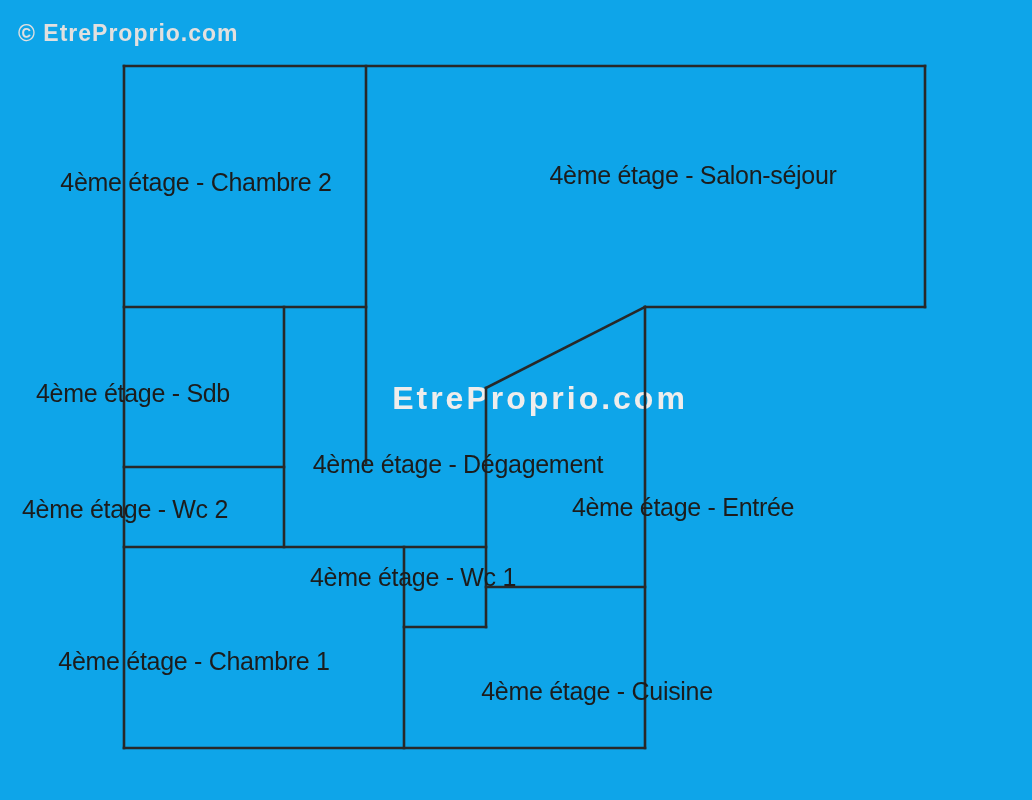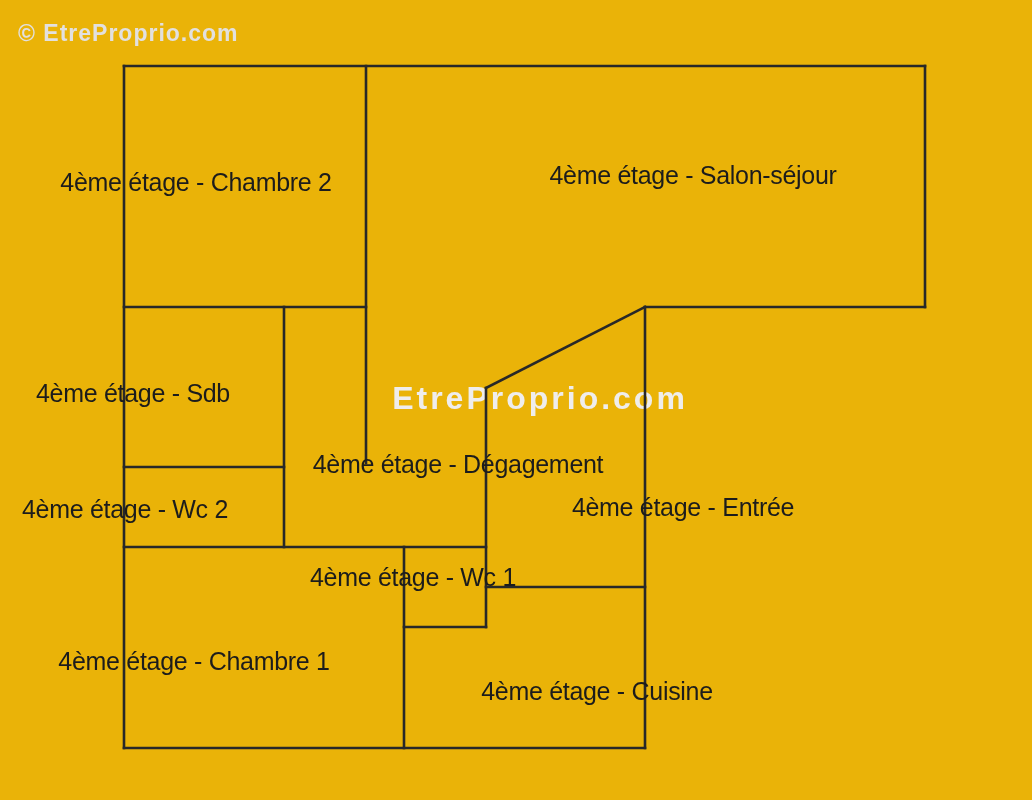--- a/index.html
+++ b/index.html
@@ -4,21 +4,21 @@
 <style>
   html, body {
     margin: 0;
     padding: 0;
     background: #ffffff;
   }
   .page {
     position: relative;
     width: 1032px;
     height: 800px;
-    background: #eab308;
+    background: #0ea5e9;
     overflow: hidden;
   }
   svg {
     display: block;
   }
   .room-label {
     font-family: "Liberation Sans", "DejaVu Sans", sans-serif;
     font-size: 25px;
     letter-spacing: -0.3px;
   }

